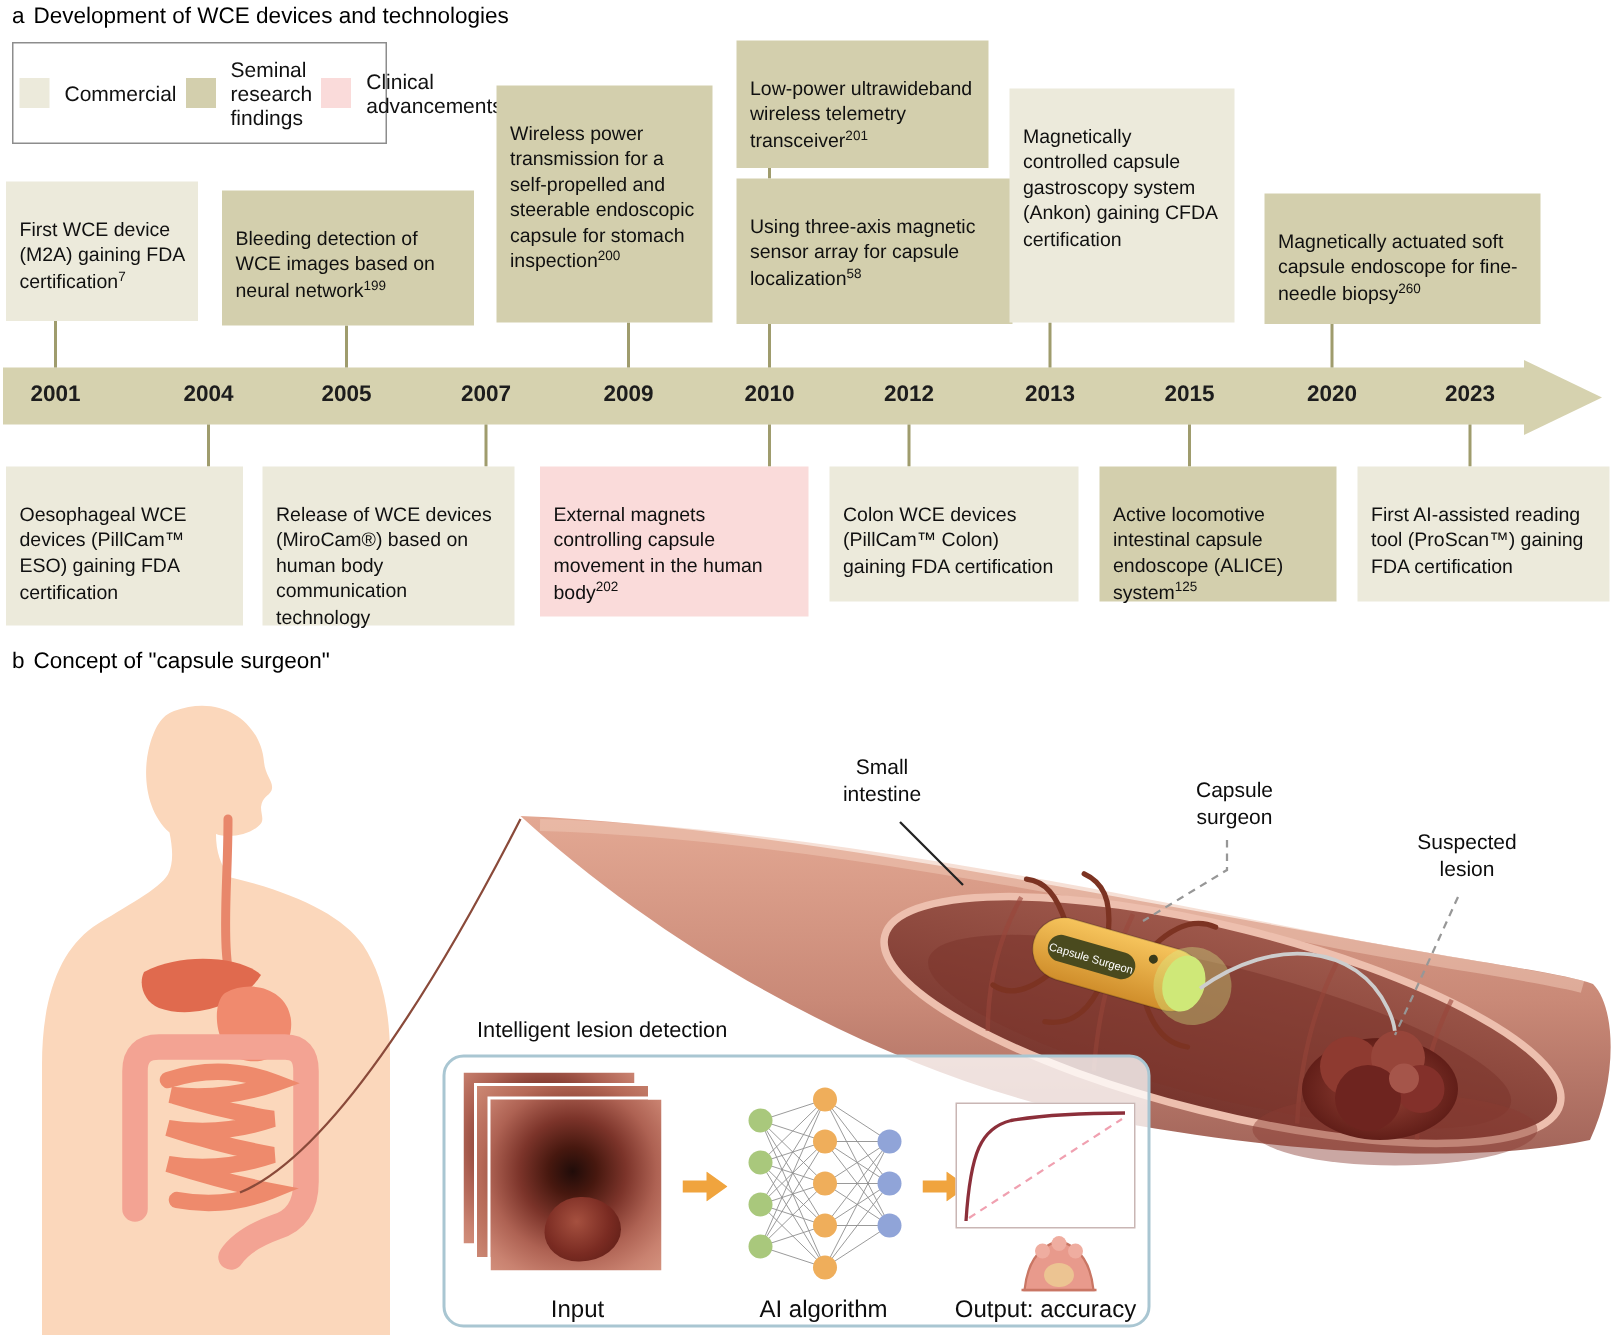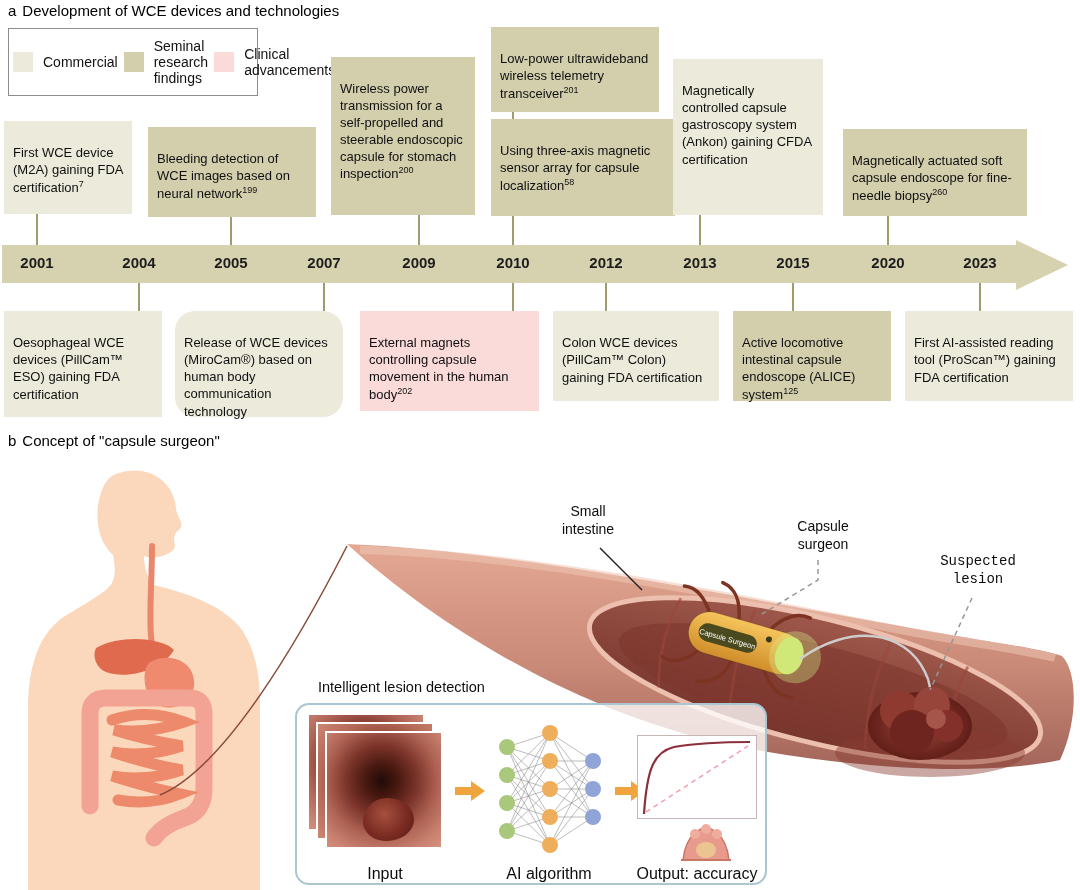--- a/index.html
+++ b/index.html
@@ -122,21 +122,21 @@
   <div class="ebox" style="left: 673px; top: 59px; width: 150px; height: 156px; background-color: rgb(236, 234, 219);">
     <span>Magnetically controlled capsule gastroscopy system (Ankon) gaining CFDA certification</span><sup></sup>
   </div>
   <div class="ebox" style="left: 843px; top: 129px; width: 184px; height: 87px; background-color: rgb(211, 207, 173);">
     <span>Magnetically actuated soft capsule endoscope for fine-needle biopsy</span><sup>260</sup>
   </div>
 
   <div class="ebox" style="left: 4px; top: 311px; width: 158px; height: 106px; background-color: rgb(236, 234, 219);">
     <span>Oesophageal WCE devices (PillCam™ ESO) gaining FDA certification</span><sup></sup>
   </div>
-  <div class="ebox" style="left: 175px; top: 311px; width: 168px; height: 106px; background-color: rgb(236, 234, 219); border-radius: 20px;">
+  <div class="ebox" style="left: 175px; top: 311px; width: 168px; height: 106px; background-color: rgb(236, 234, 219);">
     <span>Release of WCE devices (MiroCam®) based on human body communication technology</span><sup></sup>
   </div>
   <div class="ebox" style="left: 360px; top: 311px; width: 179px; height: 100px; background-color: rgb(250, 219, 218);">
     <span>External magnets controlling capsule movement in the human body</span><sup>202</sup>
   </div>
   <div class="ebox" style="left: 553px; top: 311px; width: 166px; height: 90px; background-color: rgb(236, 234, 219);">
     <span>Colon WCE devices (PillCam™ Colon) gaining FDA certification</span><sup></sup>
   </div>
   <div class="ebox" style="left: 733px; top: 311px; width: 158px; height: 90px; background-color: rgb(211, 207, 173);">
     <span>Active locomotive intestinal capsule endoscope (ALICE) system</span><sup>125</sup>
@@ -225,21 +225,21 @@
       <circle cx="936" cy="261" r="10" fill="#a5554a"></circle>
     </g>
 
     <path d="M600,90 L642,132" stroke="#222" stroke-width="1.5"></path>
     <path d="M818,102 L818,122 L762,156" stroke="#979797" stroke-width="1.5" stroke-dasharray="5,4" fill="none"></path>
     <path d="M972,140 L930,232" stroke="#979797" stroke-width="1.5" stroke-dasharray="5,4" fill="none"></path>
   </svg>
 
   <div class="annot" style="left:548px; top:503px; width:80px;">Small intestine</div>
   <div class="annot" style="left:783px; top:518px; width:80px;">Capsule surgeon</div>
-  <div class="annot" style="left:930px; top:553px; width:96px;font-family:Liberation Mono, monospace;">Suspected lesion</div>
+  <div class="annot" style="left:930px; top:553px; width:96px;">Suspected lesion</div>
 
   <div class="inset-title">Intelligent lesion detection</div>
   <div class="inset">
 
     <div class="endo l3"></div>
     <div class="endo l2"></div>
     <div class="endo l1">
       <div class="lesion-blob"></div>
     </div>
 

